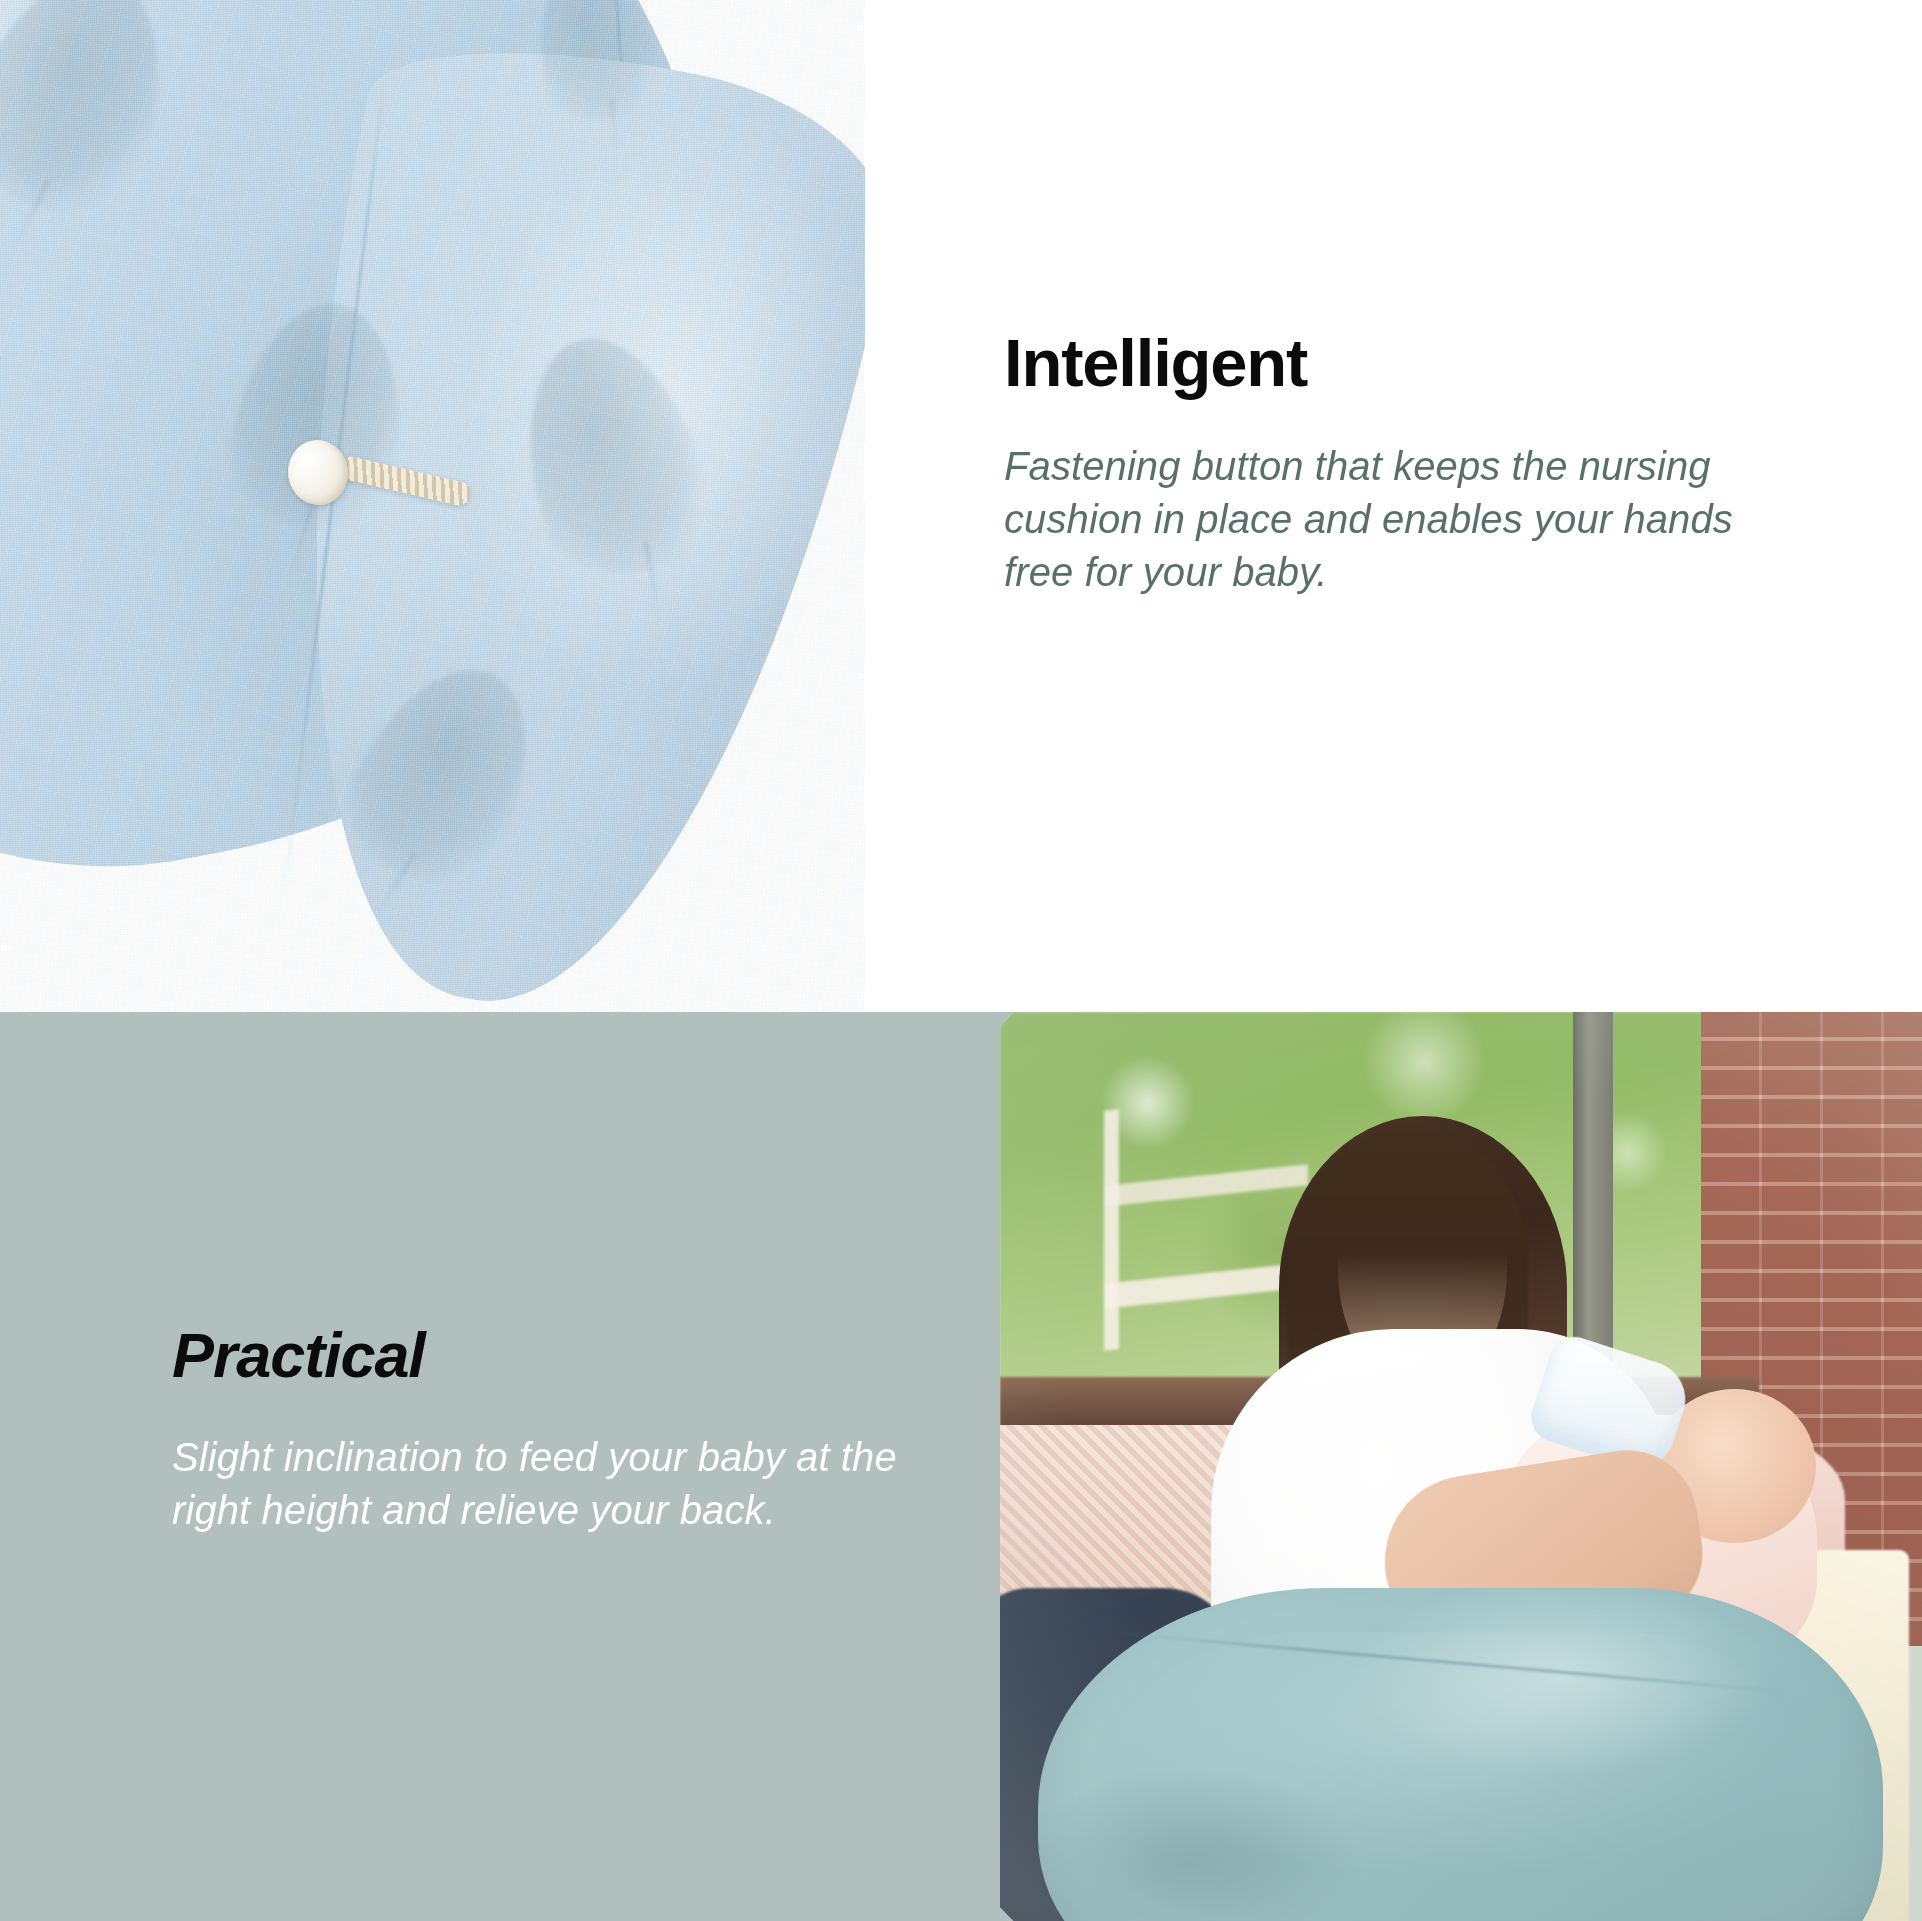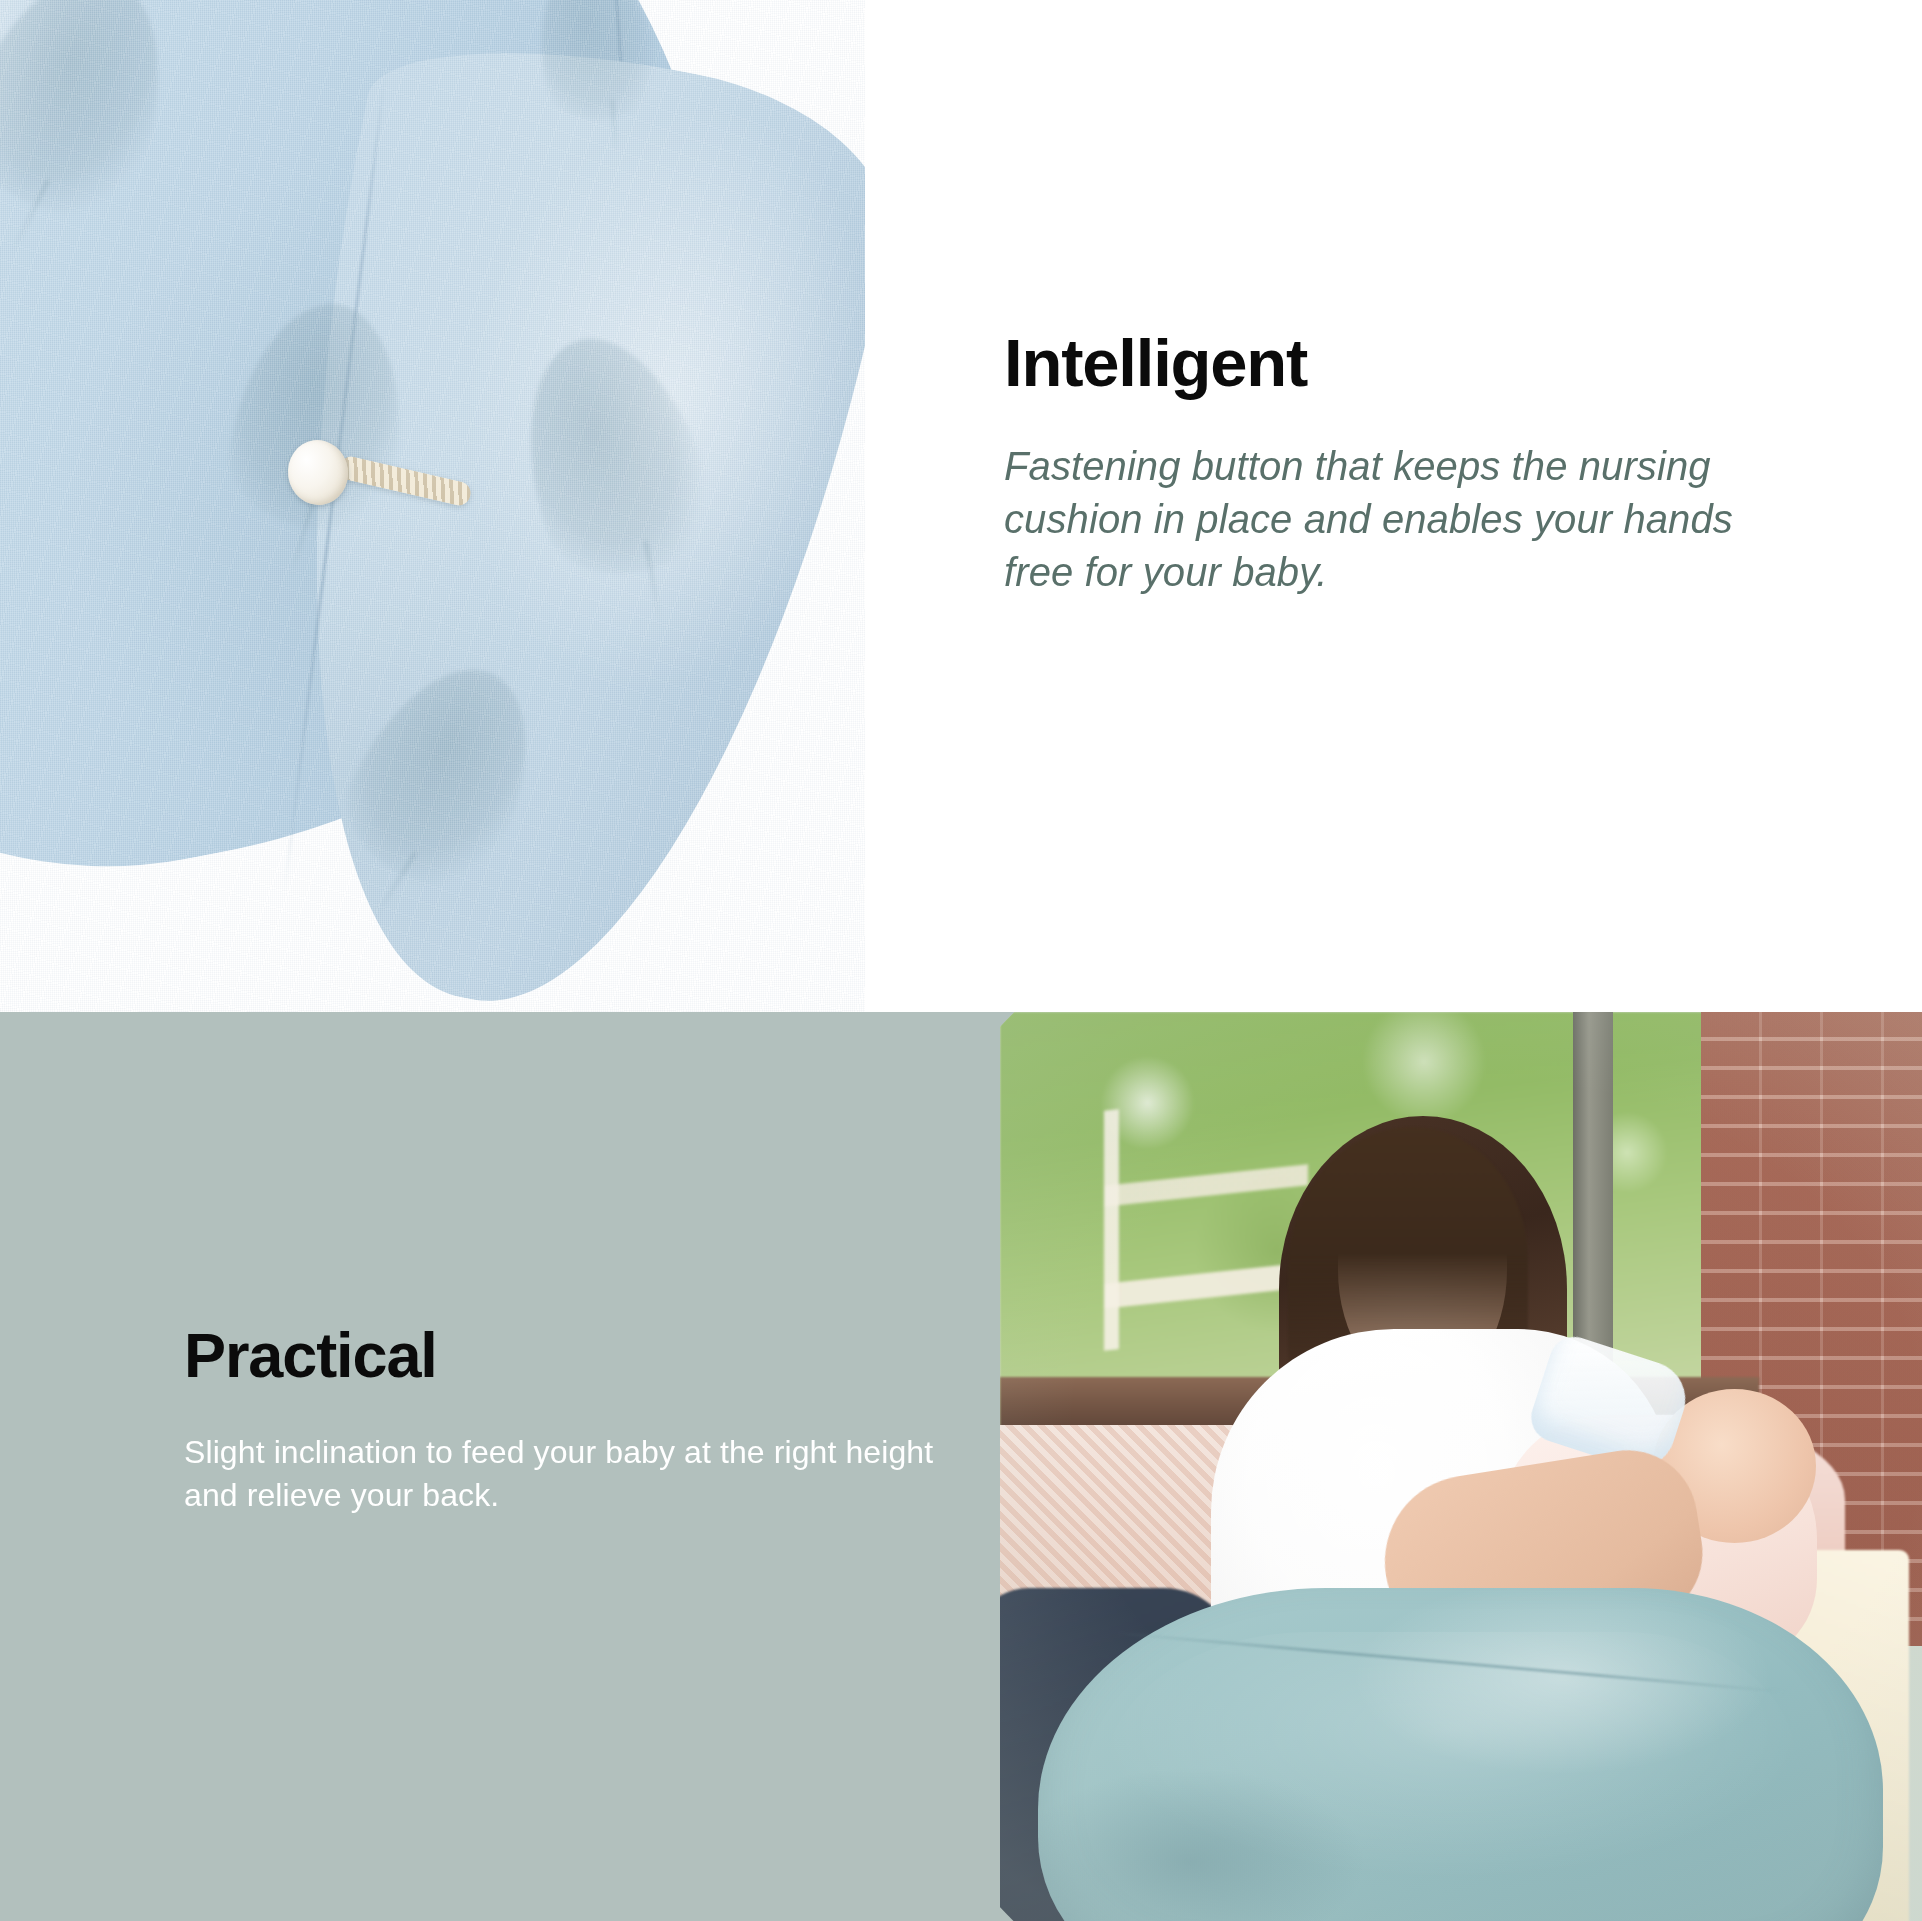--- a/index.html
+++ b/index.html
@@ -133,31 +133,31 @@
     font-style:italic;
   }
 
   
   .panel-bottom{
     position:absolute;left:0;top:1012px;width:1922px;height:910px;
     background:#b2c0bd;overflow:hidden;
   }
 
   .bottom-text{
-    position:absolute;left:184px;top:312px;width:788px;
+    position:absolute;left:172px;top:312px;width:788px;font-style:italic;
   }
   .head-dark-2{
     margin:0;
     font-size:63px;line-height:1;
     font-weight:700;letter-spacing:-1.1px;
     color:#0b0b0b;
   }
   .body-white{
     margin:44px 0 0 0;
-    font-size:32px;line-height:1.33;
+    font-size:40px;line-height:1.33;
     font-weight:400;letter-spacing:0.1px;
     color:#ffffff;
     max-width:759px;
   }
 
   
   .life-photo{
     position:absolute;right:0;top:0;width:922px;height:910px;
     overflow:hidden;
     

